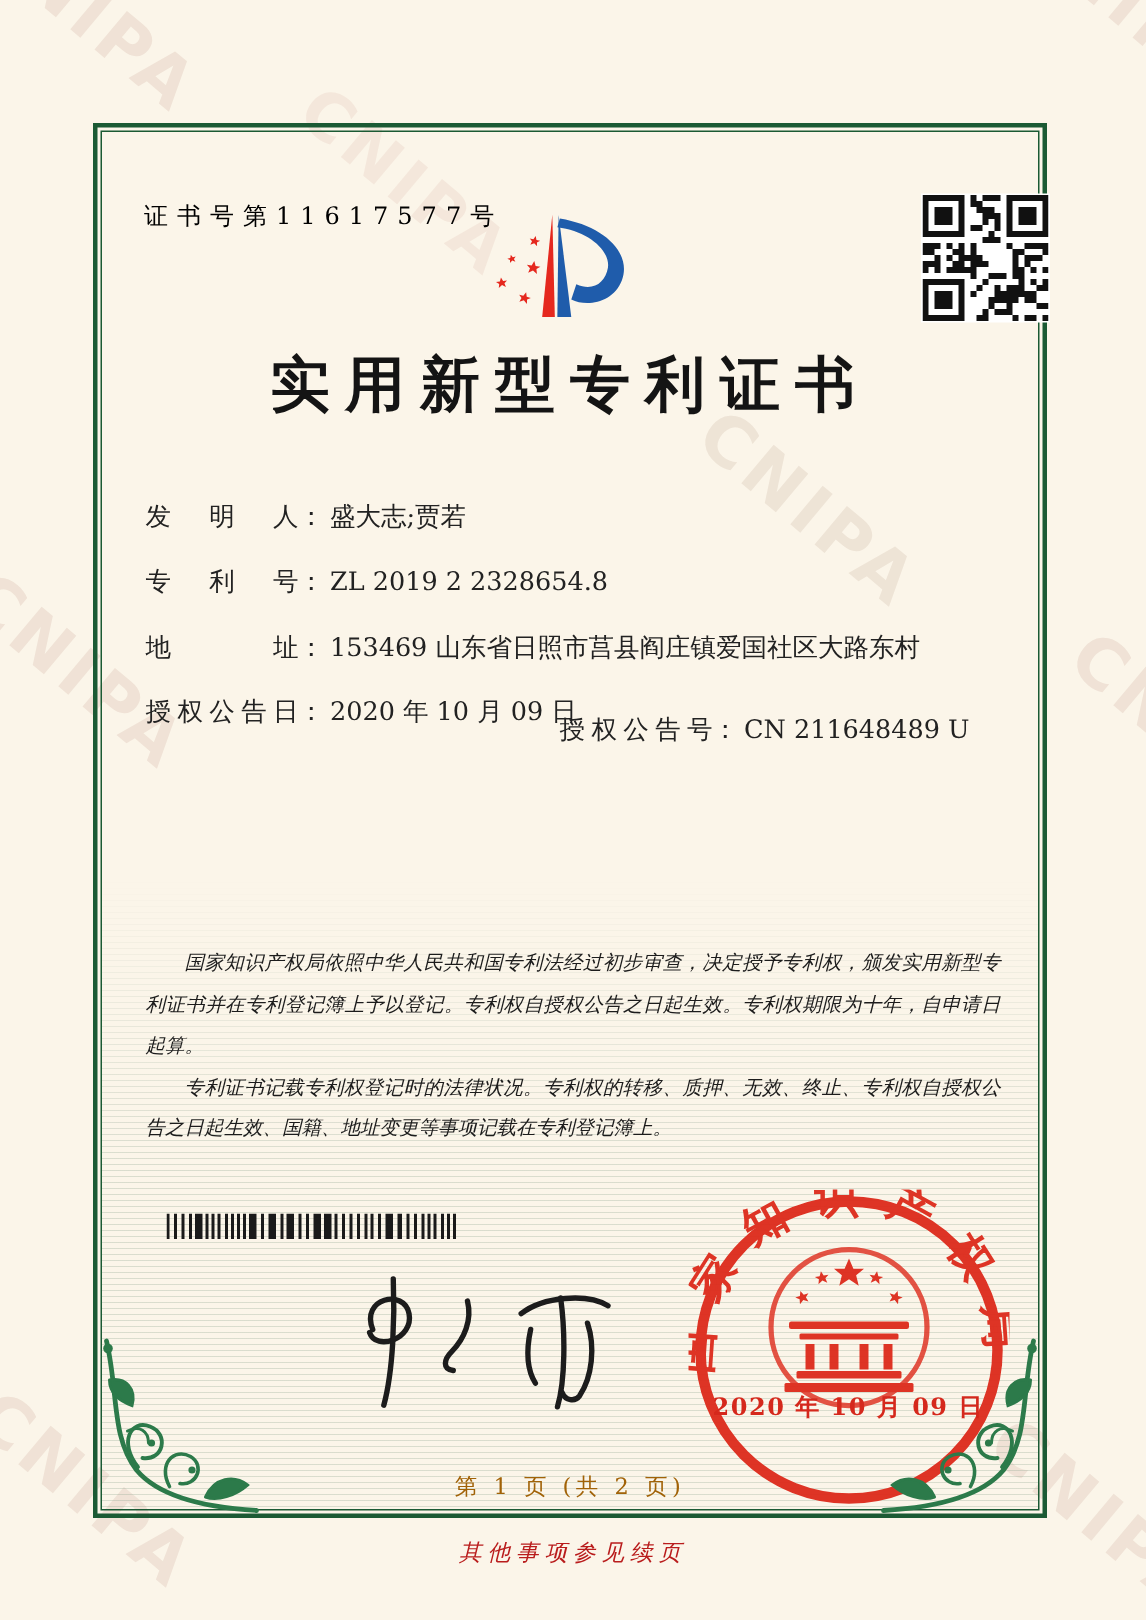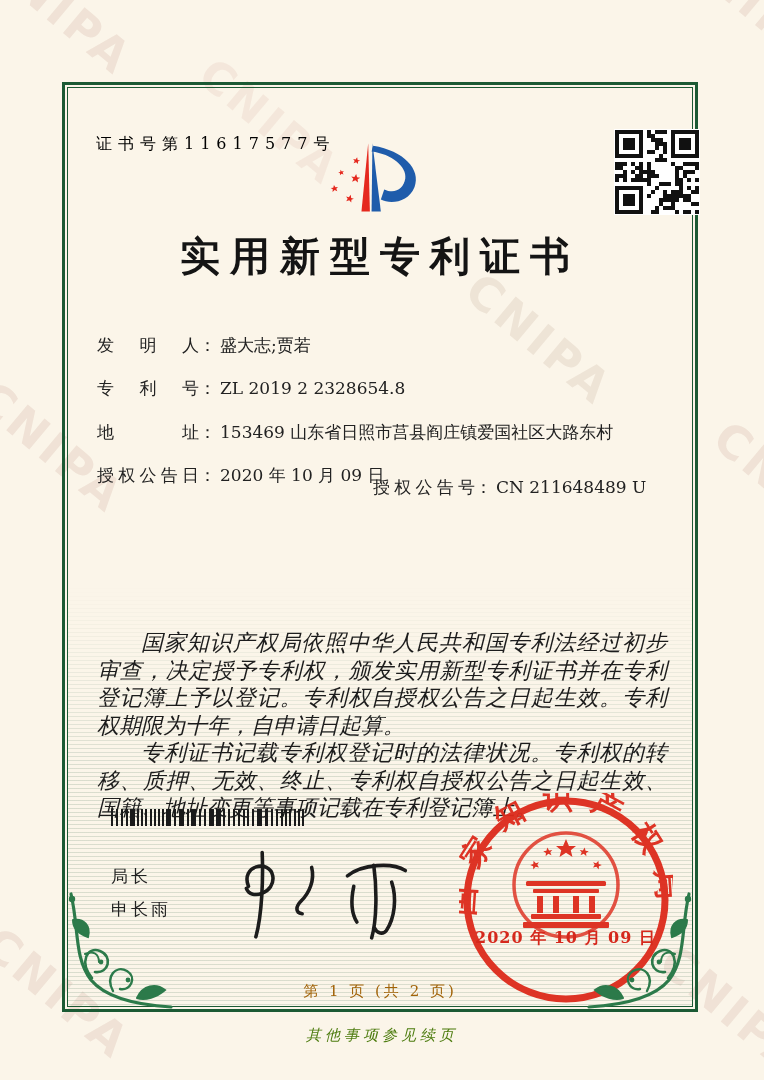--- a/index.html
+++ b/index.html
@@ -54,21 +54,21 @@
   .field-label{
     display:inline-block; width:102px; text-align:justify; text-align-last:justify;
     vertical-align:top;
   }
   .field-colon{ display:inline-block; margin-right:4px; }
   .col2{ position:absolute; left:276px; top:12px; }
   .col2 .field-label{ width:102px; }
 
   .paragraphs{
     position:absolute; left:29px; right:25px; top:541px;
-    font-size:22px; line-height:27.5px; text-align:justify;
+    font-size:13px; line-height:27.5px; text-align:justify;
     font-style:italic; color:#1c1c1c;
   }
   .paragraphs p{ text-indent:2em; }
 
   .barcode{ position:absolute; left:43px; top:721px; width:196px; height:17px; }
 
   .officer{ position:absolute; left:43px; top:772px; font-size:17px; letter-spacing:3px; }
   .officer div{ line-height:33px; }
 
   .signature{ position:absolute; left:148px; top:752px; width:225px; height:100px; }
@@ -84,21 +84,21 @@
     position:absolute; left:0; right:0; top:894px; text-align:center;
     font-size:15px; letter-spacing:3px; color:#a16207;
   }
 
   .orn{ position:absolute; z-index:3; pointer-events:none; }
   .orn-left{ left:-3px; bottom:-4px; width:108px; height:118px; }
   .orn-right{ right:-3px; bottom:-4px; width:108px; height:118px; transform:scaleX(-1); }
 
   .continuation{
     position:absolute; left:0; right:0; top:1026px; text-align:center;
-    font-size:15px; letter-spacing:4px; color:#4d7c0f; z-index:2; font-style:italic;
+    font-size:15px; letter-spacing:4px; color:#b91c1c; z-index:2; font-style:italic;
   }
 </style>
 </head>
 <body>
 
 <div class="page">
 
   <span class="wm" style="left:-28px; top:-18px; font-size:46px;">CNIPA</span>
   <span class="wm" style="left:186px; top:96px; font-size:44px; color:rgba(214,160,150,.16);">CNIPA</span>
   <span class="wm" style="left:664px; top:-26px; font-size:46px;">CNIPA</span>
@@ -156,24 +156,20 @@
 
         <div class="paragraphs">
           <p>国家知识产权局依照中华人民共和国专利法经过初步审查，决定授予专利权，颁发实用新型专利证书并在专利登记簿上予以登记。专利权自授权公告之日起生效。专利权期限为十年，自申请日起算。</p>
           <p>专利证书记载专利权登记时的法律状况。专利权的转移、质押、无效、终止、专利权自授权公告之日起生效、国籍、地址变更等事项记载在专利登记簿上。</p>
         </div>
 
         <svg class="barcode" viewBox="0 0 196 17" preserveAspectRatio="none" aria-hidden="true">
           <path id="barcode-bars" fill="#1a1a1a" d="M0,0h2v17h-2zM5,0h2v17h-2zM10,0h2v17h-2zM15,0h2v17h-2zM19,0h5v17h-5zM26,0h2v17h-2zM30,0h2v17h-2zM34,0h2v17h-2zM39,0h2v17h-2zM43,0h2v17h-2zM47,0h2v17h-2zM51,0h2v17h-2zM55,0h5v17h-5zM63,0h2v17h-2zM68,0h5v17h-5zM76,0h2v17h-2zM80,0h5v17h-5zM88,0h2v17h-2zM93,0h2v17h-2zM98,0h5v17h-5zM105,0h5v17h-5zM112,0h2v17h-2zM117,0h2v17h-2zM122,0h2v17h-2zM127,0h2v17h-2zM132,0h2v17h-2zM136,0h2v17h-2zM141,0h2v17h-2zM146,0h5v17h-5zM154,0h3v17h-3zM160,0h2v17h-2zM165,0h2v17h-2zM170,0h2v17h-2zM174,0h2v17h-2zM178,0h2v17h-2zM183,0h2v17h-2zM187,0h2v17h-2zM191,0h2v17h-2z"></path>
         </svg>
 
-        <div class="officer">
-          <div>局长</div>
-          <div>申长雨</div>
-        </div>
 
         <svg class="signature" viewBox="0 0 200 95" aria-hidden="true">
           <g fill="none" stroke="#1c1c1c" stroke-width="3.4" stroke-linecap="round" stroke-linejoin="round">
             <path d="M24,44 C16,24 44,18 47,34 C50,50 26,58 22,46"></path>
             <path d="M37,12 C38,36 37,70 31,92"></path>
             <path d="M84,26 C87,38 82,50 74,58 C69,63 68,69 75,70"></path>
             <path d="M118,34 C132,23 160,21 173,29"></path>
             <path d="M143,24 C146,46 146,76 141,93"></path>
             <path d="M124,44 C121,58 122,70 127,78"></path>
             <path d="M160,40 C165,55 163,74 155,86 C152,90 146,89 144,84"></path>

